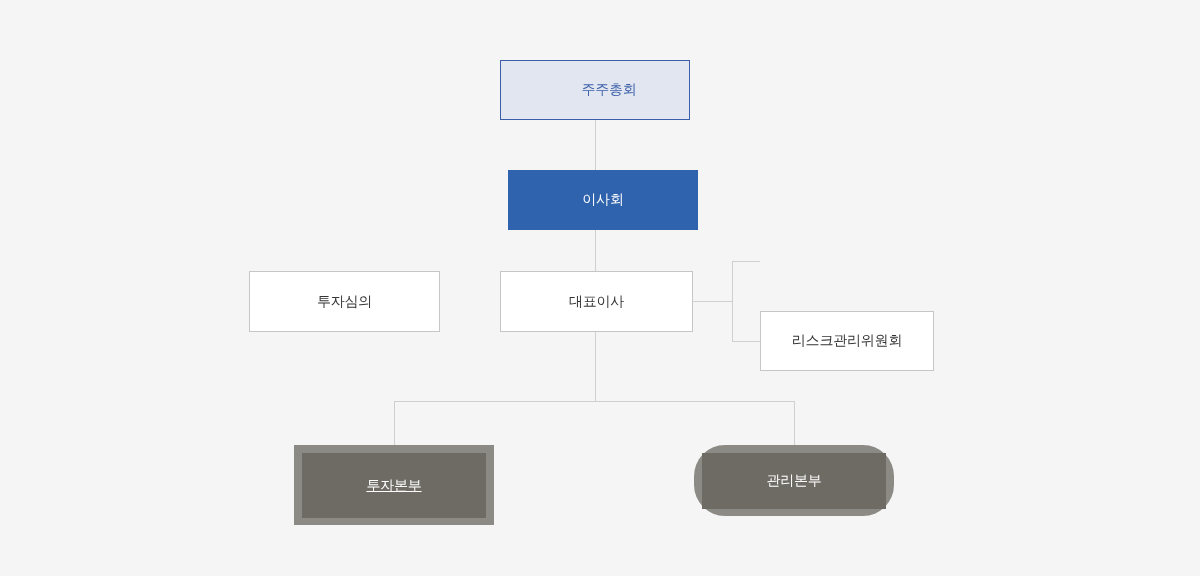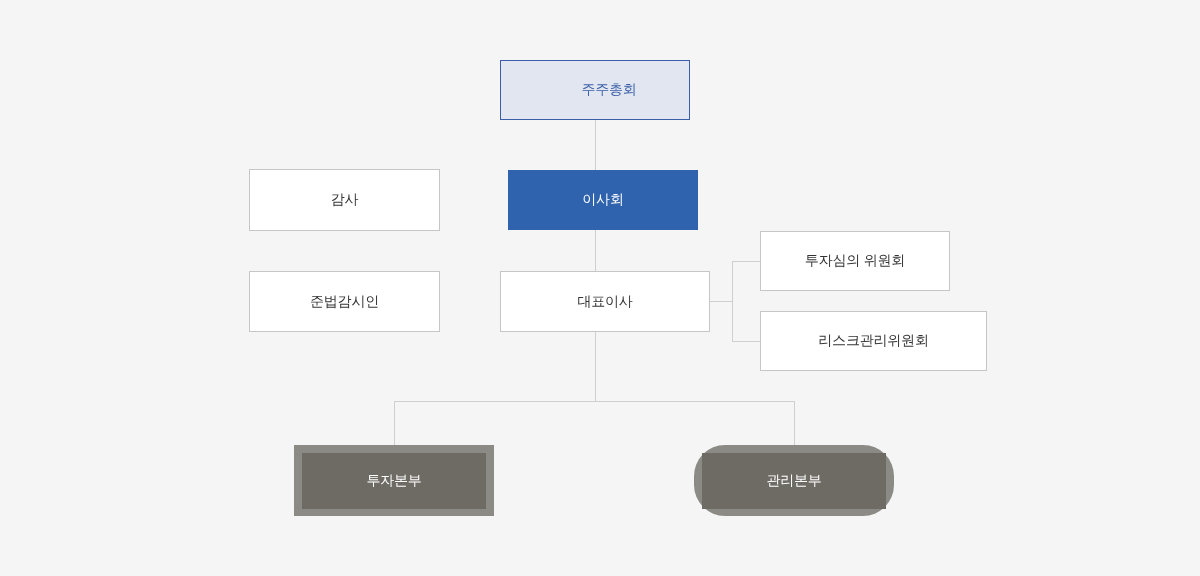--- a/index.html
+++ b/index.html
@@ -94,33 +94,31 @@
   <div class="line line-h" style="left:732px; top:261px; width:28px;"></div>
   <div class="line line-h" style="left:732px; top:341px; width:28px;"></div>
 
   <div class="line line-v" style="left:595px; top:332px; height:69px;"></div>
   <div class="line line-h" style="left:394px; top:401px; width:401px;"></div>
   <div class="line line-v" style="left:394px; top:401px; height:44px;"></div>
   <div class="line line-v" style="left:794px; top:401px; height:44px;"></div>
 
   <div class="node node-top" style="left:500px; top:60px; width:190px; height:60px;">주주총회</div>
 
-  <div class="node node-plain" style="left:249px; top:169px; width:191px; height:62px;">감사</div>
 
   <div class="node node-primary" style="left:500px; top:170px; width:190px; height:60px;margin-left:8px;">이사회</div>
 
-  <div class="node node-plain" style="left:249px; top:271px; width:191px; height:61px;">준법감시인</div>
+  <div class="node node-plain" style="left:249px; top:271px; width:191px; height:61px;">투자심의</div>
 
-  <div class="node node-plain" style="left:500px; top:271px; width:210px; height:61px;">대표이사</div>
+  <div class="node node-plain" style="left:500px; top:271px; width:193px; height:61px;">대표이사</div>
 
-  <div class="node node-plain" style="left:760px; top:231px; width:190px; height:60px;">투자심의 위원회</div>
 
-  <div class="node node-plain" style="left:760px; top:311px; width:227px; height:60px;">리스크관리위원회</div>
+  <div class="node node-plain" style="left:760px; top:311px; width:174px; height:60px;">리스크관리위원회</div>
 
-  <div class="node node-dept" style="left:294px; top:445px; width:200px; height:71px;">
+  <div class="node node-dept" style="left:294px; top:445px; width:200px; height:80px;text-decoration:underline;">
     <div class="dept-inner">투자본부</div>
   </div>
 
   <div class="node node-dept" style="left:694px; top:445px; width:200px; height:71px;border-radius:31px;">
     <div class="dept-inner">관리본부</div>
   </div>
 
 </div>
 
 </body></html>

